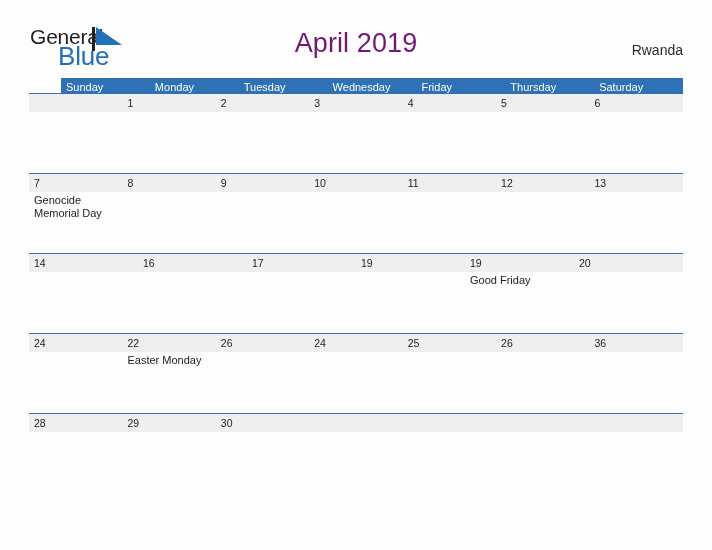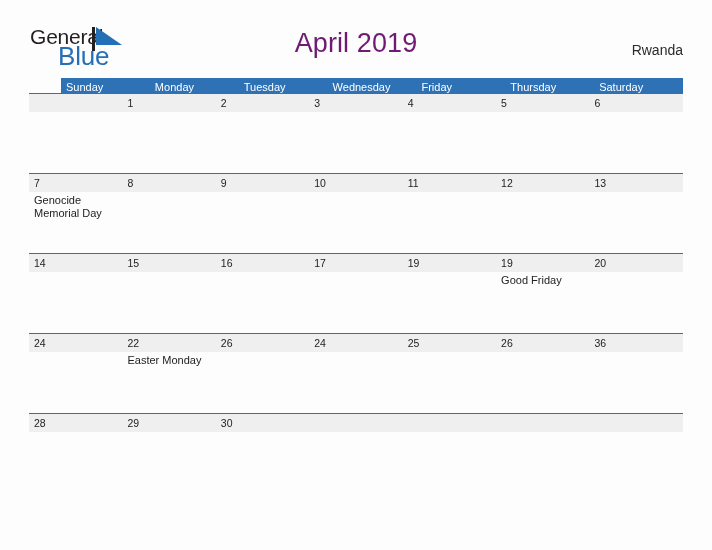--- a/index.html
+++ b/index.html
@@ -252,24 +252,20 @@
   </div>
 
   <div class="week-row">
     <div class="band"></div>
     <div class="week-cells">
       <div class="day-cell">
           <span class="day-number">14</span>
           <span class="event-text"></span>
         </div>
       <div class="day-cell">
-          <span class="day-number">15</span>
-          <span class="event-text"></span>
-        </div>
-      <div class="day-cell">
           <span class="day-number">16</span>
           <span class="event-text"></span>
         </div>
       <div class="day-cell">
           <span class="day-number">17</span>
           <span class="event-text"></span>
         </div>
       <div class="day-cell">
           <span class="day-number">19</span>
           <span class="event-text"></span>

